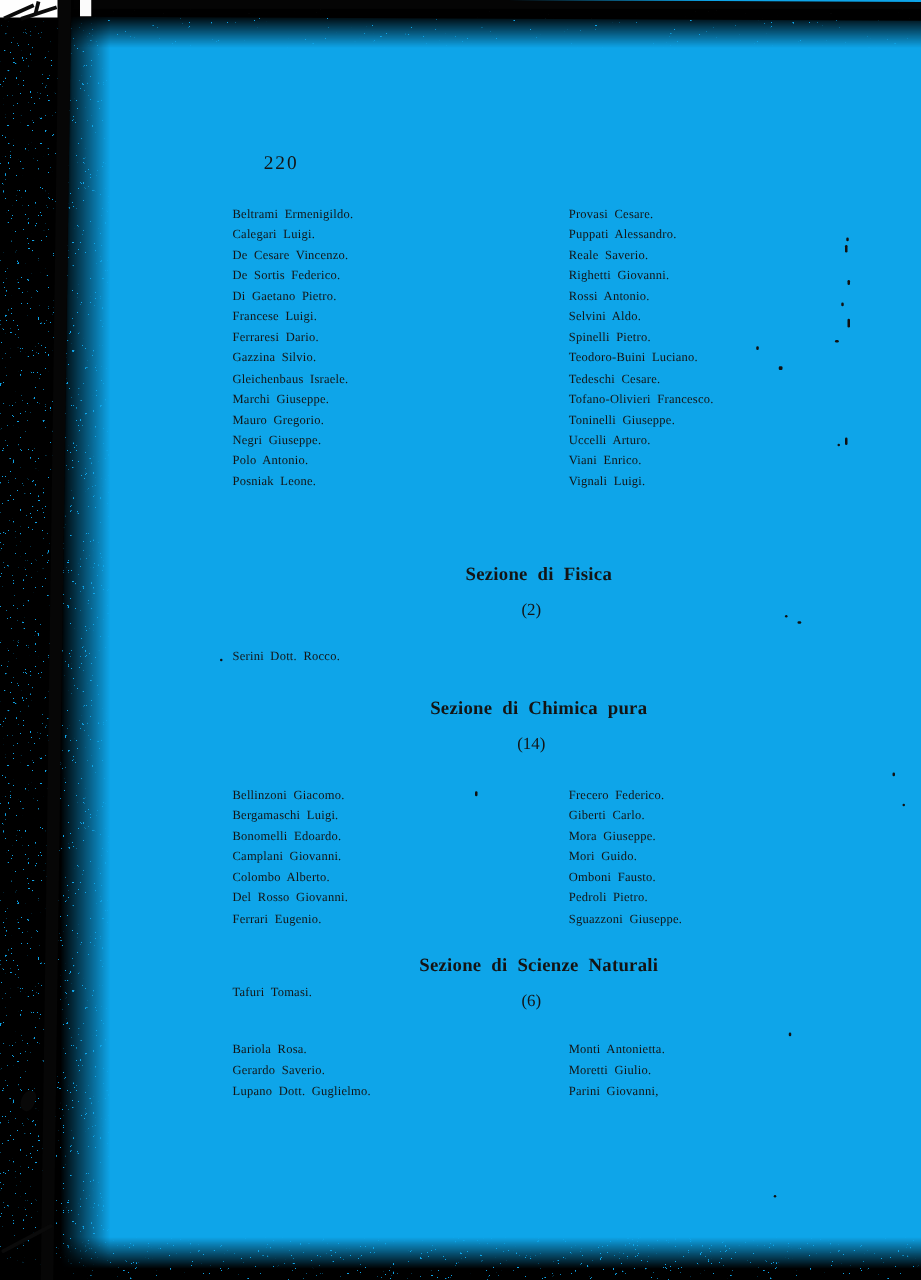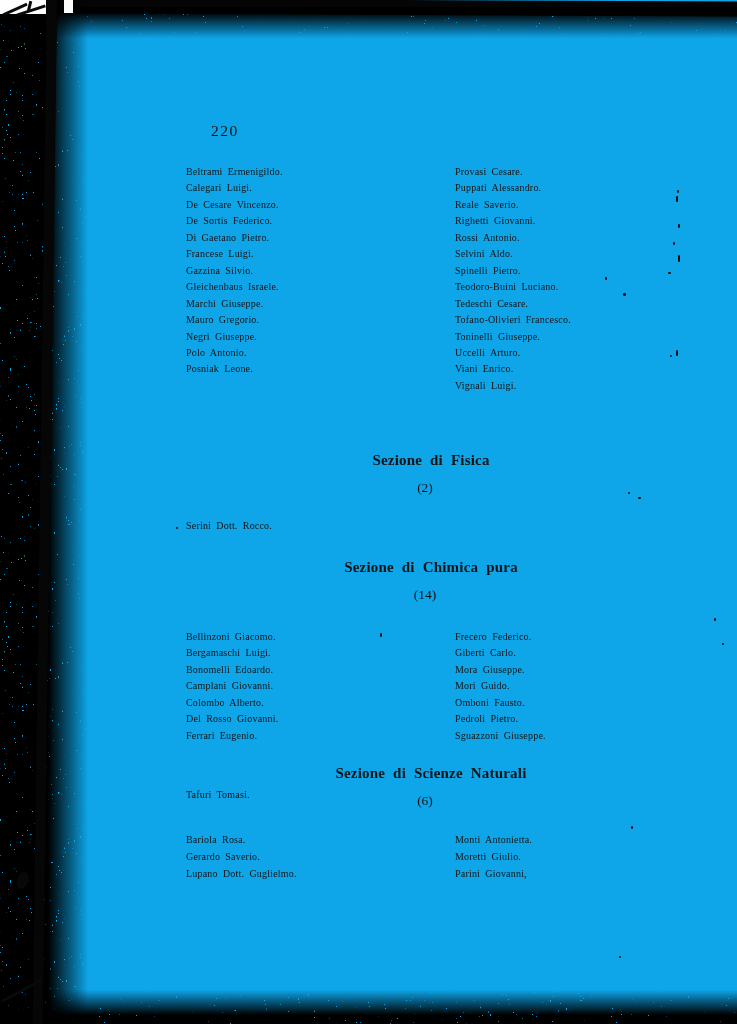--- a/index.html
+++ b/index.html
@@ -142,20 +142,21 @@
 
     <div class="two-col top-list">
       <div class="col-l">
 
       <div class="name-line">Beltrami Ermenigildo.</div>
           <div class="name-line">Calegari Luigi.</div>
           <div class="name-line">De Cesare Vincenzo.</div>
           <div class="name-line">De Sortis Federico.</div>
           <div class="name-line">Di Gaetano Pietro.</div>
           <div class="name-line">Francese Luigi.</div>
+          <div class="name-line">Ferraresi Dario.</div>
           <div class="name-line">Gazzina Silvio.</div>
           <div class="name-line">Gleichenbaus Israele.</div>
           <div class="name-line">Marchi Giuseppe.</div>
           <div class="name-line">Mauro Gregorio.</div>
           <div class="name-line">Negri Giuseppe.</div>
           <div class="name-line">Polo Antonio.</div>
           <div class="name-line">Posniak Leone.</div>
         </div>
       <div class="col-r">
 

